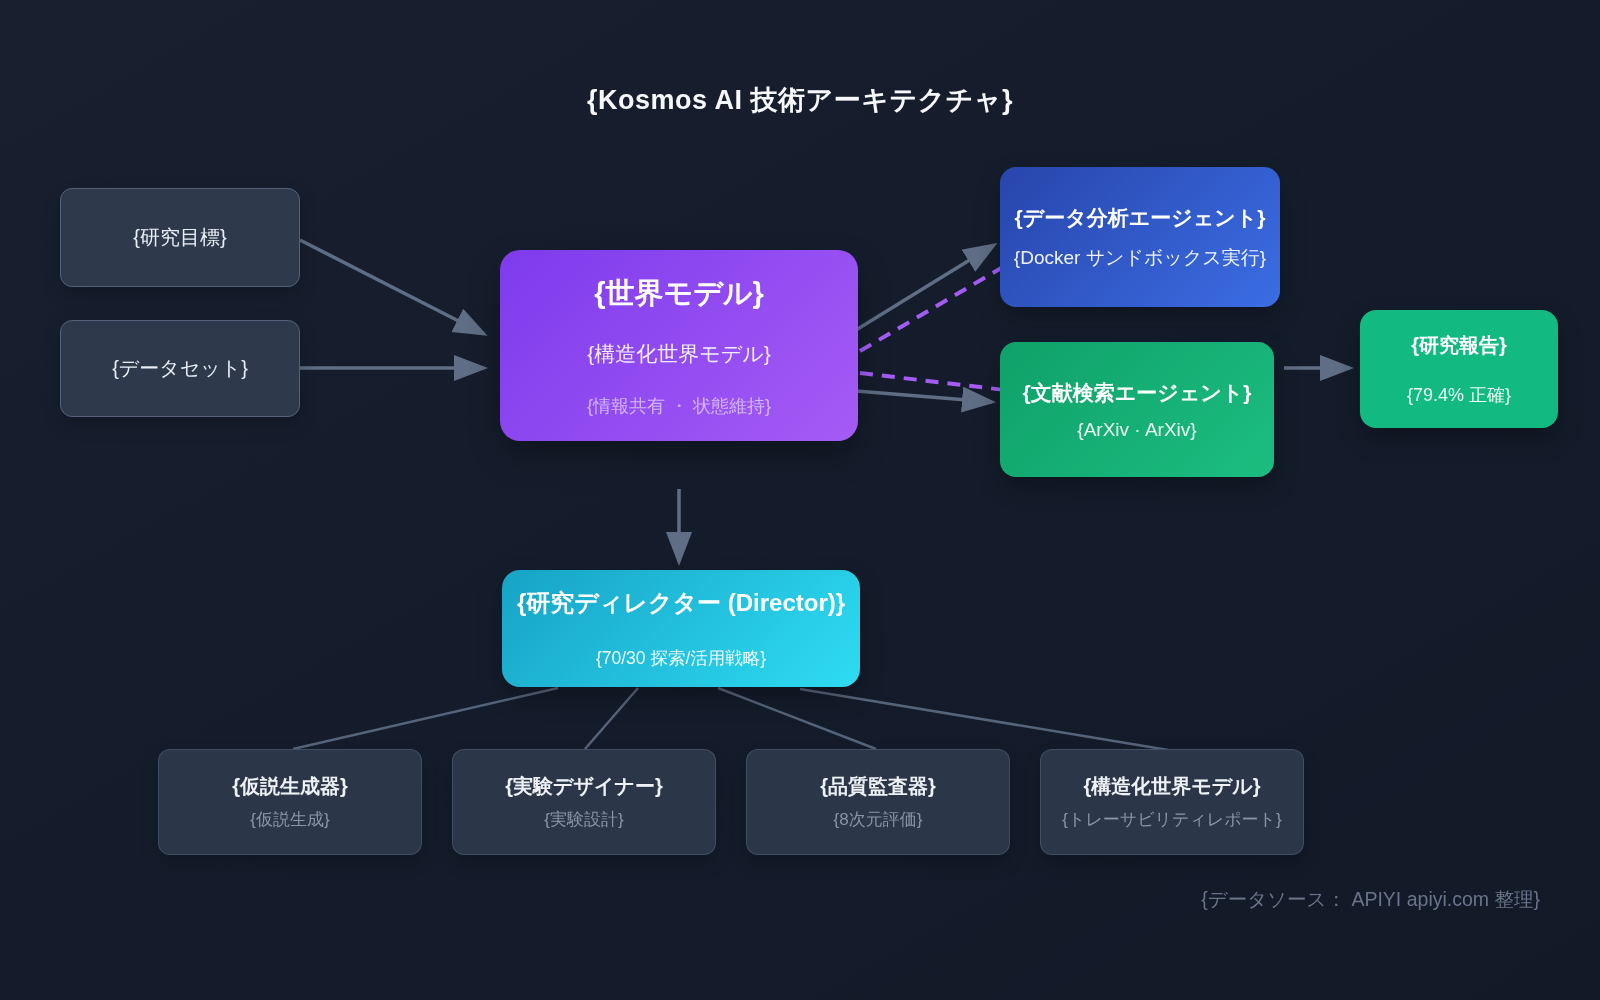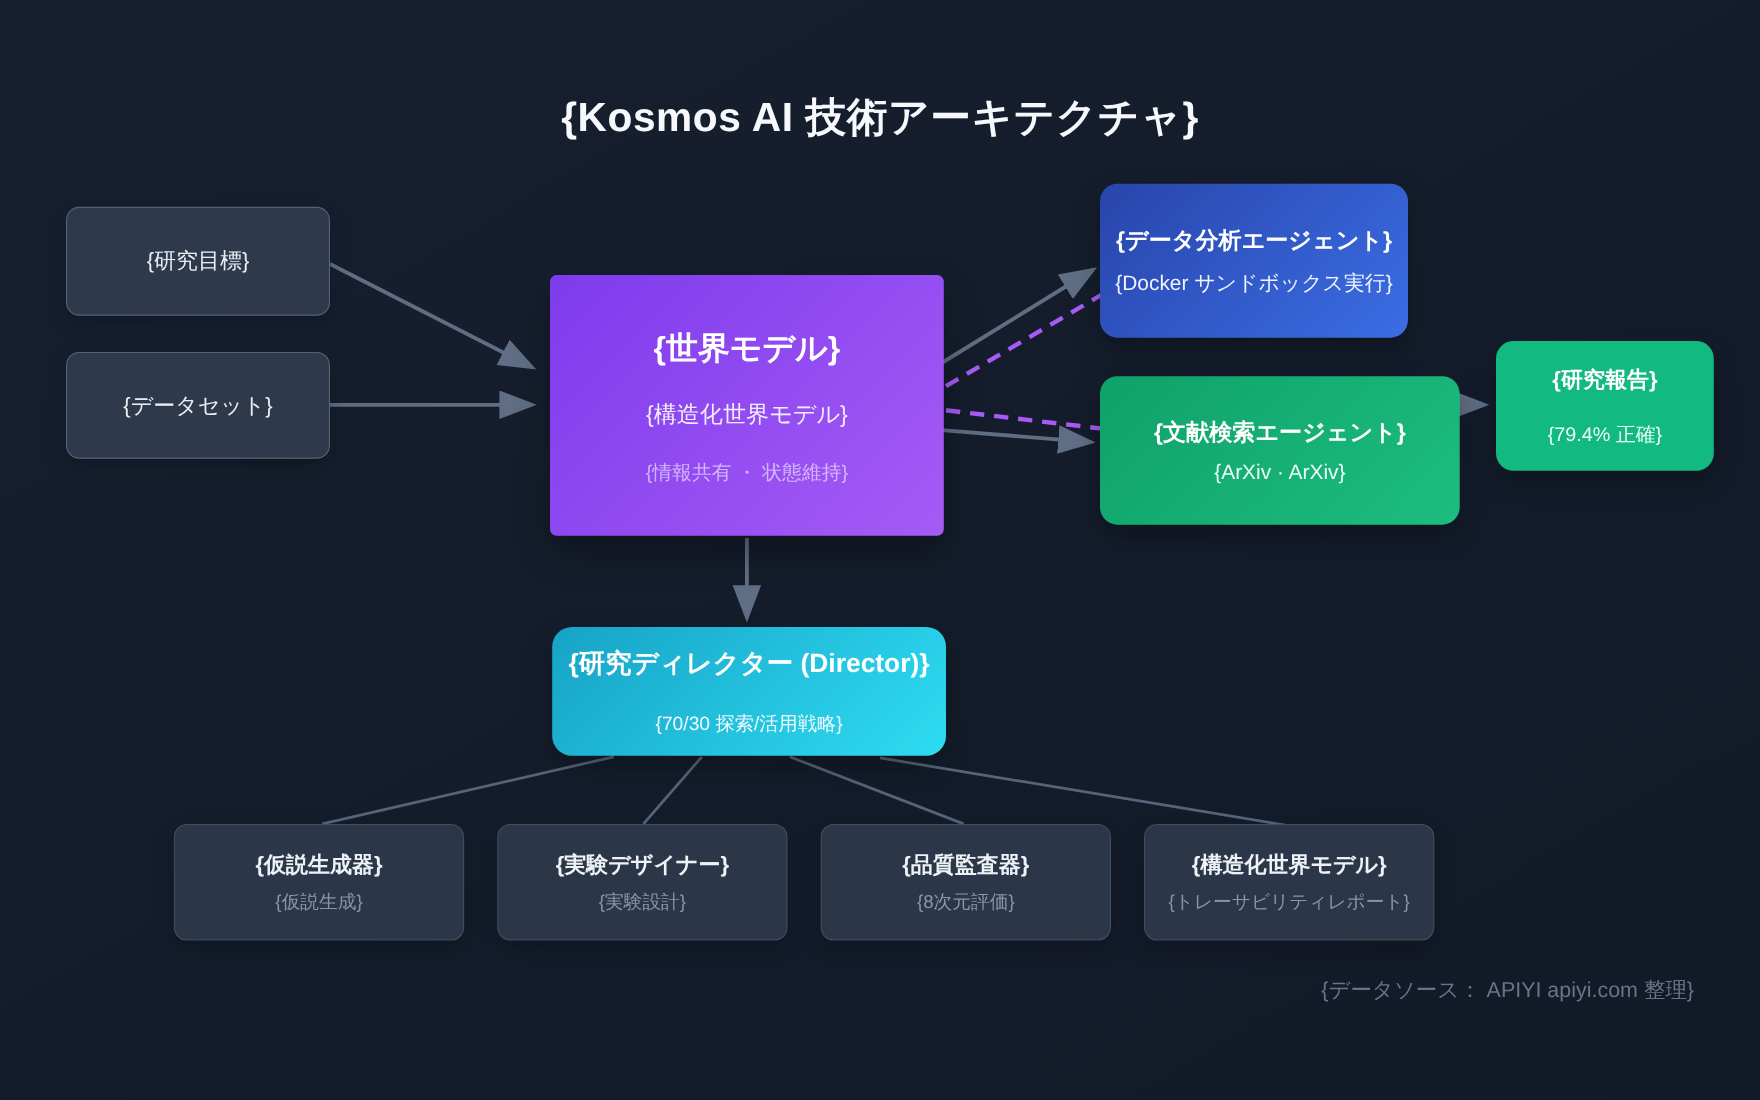--- a/index.html
+++ b/index.html
@@ -13,50 +13,50 @@
     --text-muted:#8a95a7; --footer-text:#68748a;
   }
   html,body{margin:0;padding:0;background:var(--bg);}
   .canvas{
     position:relative;width:1600px;height:1000px;overflow:hidden;
     background:linear-gradient(150deg,#182030 0%,#141c2b 55%,#121927 100%);
     font-family:"Liberation Sans","DejaVu Sans",sans-serif;
   }
   .page-title{
     position:absolute;top:82px;left:0;width:100%;text-align:center;
-    font-size:37px;font-weight:bold;color:#f6f8fb;letter-spacing:.5px;
+    font-size:27px;font-weight:bold;color:#f6f8fb;letter-spacing:.5px;
   }
   .node{
     position:absolute;display:flex;flex-direction:column;align-items:center;
     justify-content:center;text-align:center;box-sizing:border-box;
   }
   .slate{
     background:var(--box-slate);border:1.5px solid var(--box-slate-border);
     border-radius:12px;color:#e9eef5;font-size:20px;
     box-shadow:0 8px 18px rgba(0,0,0,.22);
   }
   #research-goal{left:60px;top:188px;width:240px;height:99px;}
   #dataset{left:60px;top:320px;width:240px;height:97px;}
   #world-model{
-    left:500px;top:250px;width:358px;height:237px;border-radius:6px;
+    left:500px;top:250px;width:358px;height:191px;border-radius:20px;
     background:linear-gradient(135deg,var(--purple-1),var(--purple-2));
     gap:26px;box-shadow:0 14px 32px rgba(0,0,0,.32);
   }
   #world-model .t{font-size:29px;font-weight:bold;color:#ffffff;}
   #world-model .s{font-size:21px;color:#f3ecfe;}
   #world-model .n{font-size:18px;color:rgba(233,221,255,.72);}
   #data-analysis-agent{
     left:1000px;top:167px;width:280px;height:140px;border-radius:16px;
     background:linear-gradient(135deg,var(--blue-1),var(--blue-2));gap:13px;
     box-shadow:0 10px 24px rgba(0,0,0,.28);
   }
   #data-analysis-agent .t{font-size:21px;font-weight:bold;color:#ffffff;}
   #data-analysis-agent .s{font-size:19px;color:#eef3ff;}
   #literature-agent{
-    left:1000px;top:342px;width:327px;height:135px;border-radius:16px;
+    left:1000px;top:342px;width:274px;height:135px;border-radius:16px;
     background:linear-gradient(135deg,var(--green-1),var(--green-2));gap:12px;
     box-shadow:0 10px 24px rgba(0,0,0,.28);
   }
   #literature-agent .t{font-size:21px;font-weight:bold;color:#ffffff;}
   #literature-agent .s{font-size:19px;color:#ecfdf5;}
   #research-report{
     left:1360px;top:310px;width:198px;height:118px;border-radius:16px;
     background:var(--emerald);gap:24px;box-shadow:0 10px 24px rgba(0,0,0,.28);justify-content:center;
   }
   #research-report .t{font-size:20px;font-weight:bold;color:#ffffff;}

